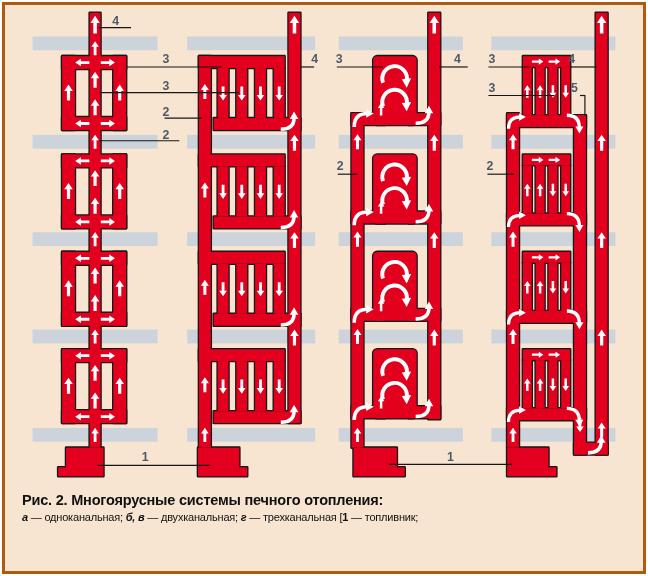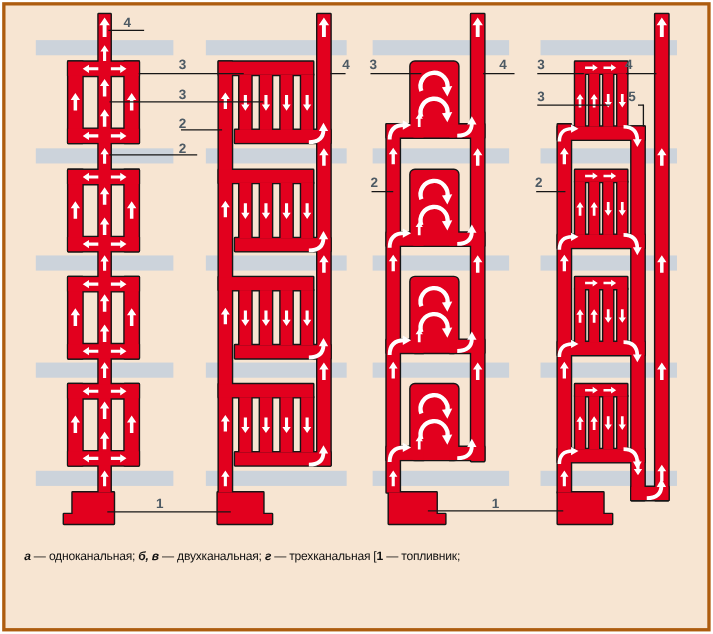--- a/index.html
+++ b/index.html
@@ -365,17 +365,18 @@
     <text class="co" x="572" y="59">4</text>
     <text class="co" x="491" y="88">3</text>
     <text class="co" x="575" y="88">5</text>
     <text class="co" x="489" y="168">2</text>
     <text class="co" x="139" y="464">1</text>
     <text class="co" x="449" y="464">1</text>
   </g>
 </svg>
 
 <div class="caption">
+  <div class="cap-title">Рис. 2. Многоярусные системы печного отопления:</div>
   <div class="cap-line"><span class="b i">а</span><span class=""> — одноканальная; </span><span class="b i">б, в</span><span class=""> — двухканальная; </span><span class="b i">г</span><span class=""> — трехканальная [</span><span class="b ">1</span><span class=""> — топливник;</span></div>
 </div>
 
 </div>
 </div>
 
 </body></html>

